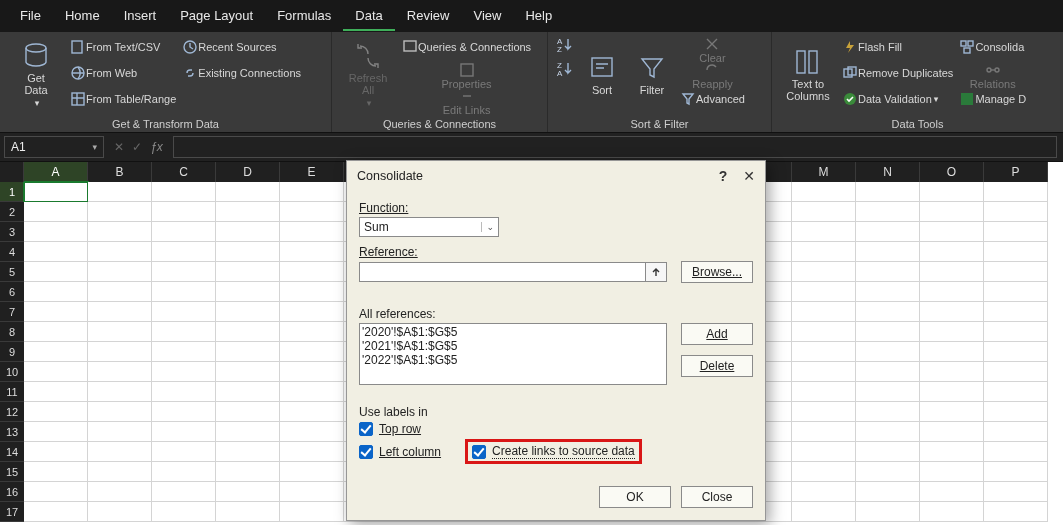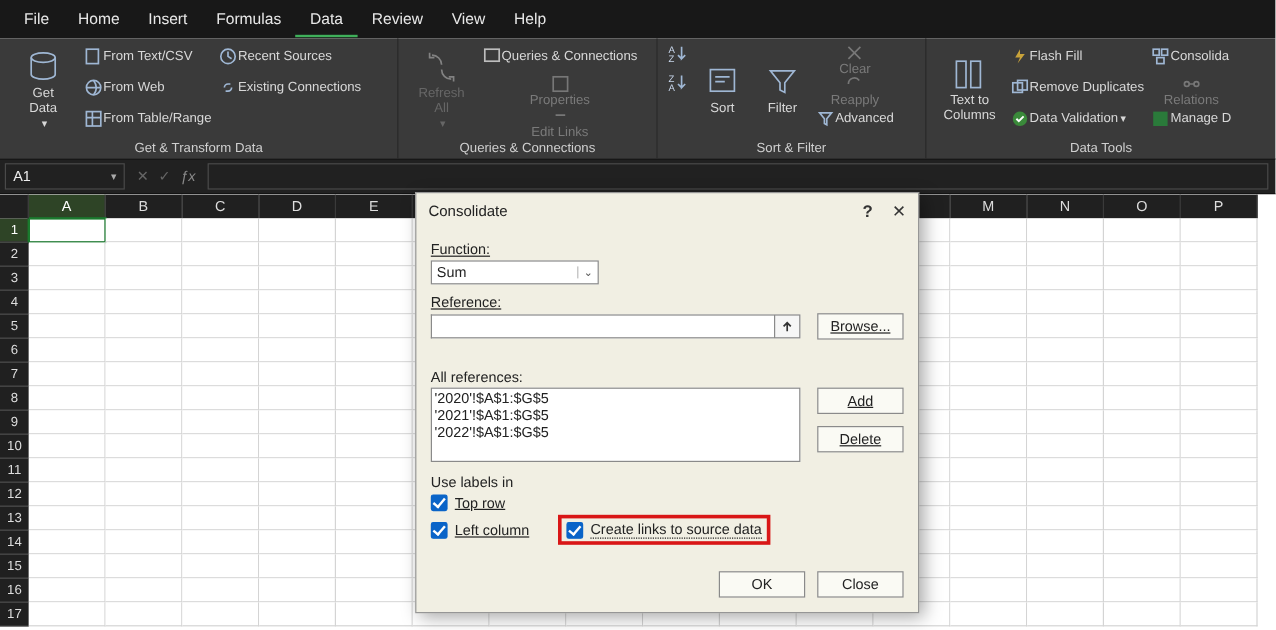--- a/index.html
+++ b/index.html
@@ -74,20 +74,21 @@
   .ic-gray { stroke:#bdbdbd; fill:none; stroke-width:1.4; }
   .ic-dim { stroke:#777; fill:none; stroke-width:1.4; }
 </style>
 </head>
 <body>
 
 <div class="menubar">
   <div class="mitem">File</div>
   <div class="mitem">Home</div>
   <div class="mitem">Insert</div>
+  <div class="mitem">Page Layout</div>
   <div class="mitem">Formulas</div>
   <div class="mitem active">Data</div>
   <div class="mitem">Review</div>
   <div class="mitem">View</div>
   <div class="mitem">Help</div>
 </div>
 
 <div class="ribbon">
 
   <div class="rgroup" style="width:332px">
@@ -690,21 +691,21 @@
       <div class="addcol">
         <div class="dlgbtn">
             <span class="underline">Add</span>
           </div>
         <div class="dlgbtn">
             <span class="underline">Delete</span>
           </div>
       </div>
     </div>
 
-    <div class="lbl" style="margin-top:10px">Use labels in</div>
+    <div class="lbl" style="margin-top:20px">Use labels in</div>
     <div class="chkrow">
       <div class="chkbox"></div>
       <span class="underline">Top row</span>
     </div>
     <div style="display:flex;gap:24px;align-items:center">
       <div class="chkrow">
         <div class="chkbox"></div>
         <span class="underline">Left column</span>
       </div>
       <div class="highlightbox">

